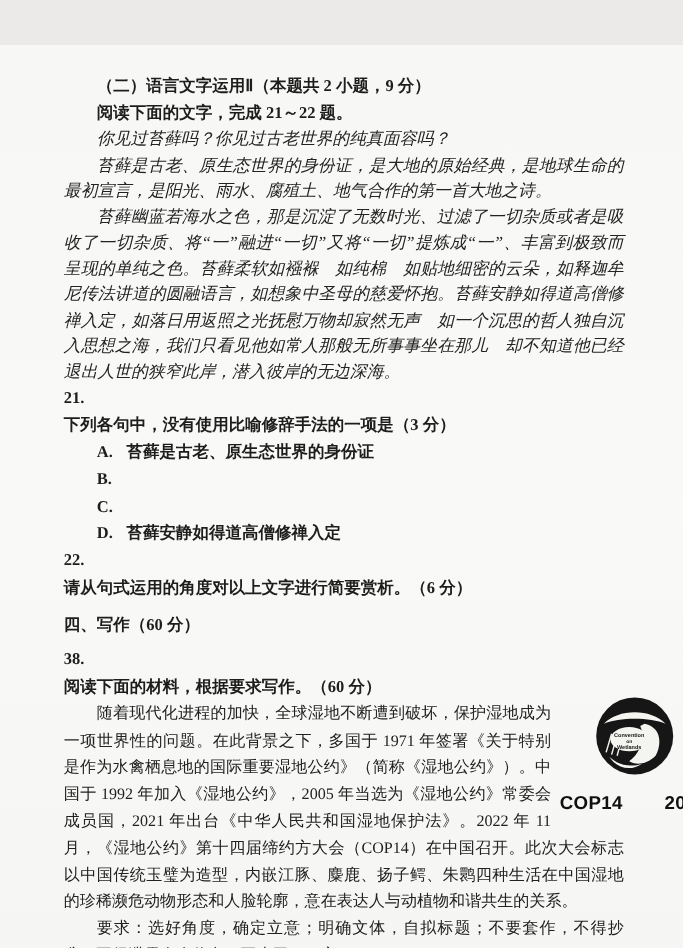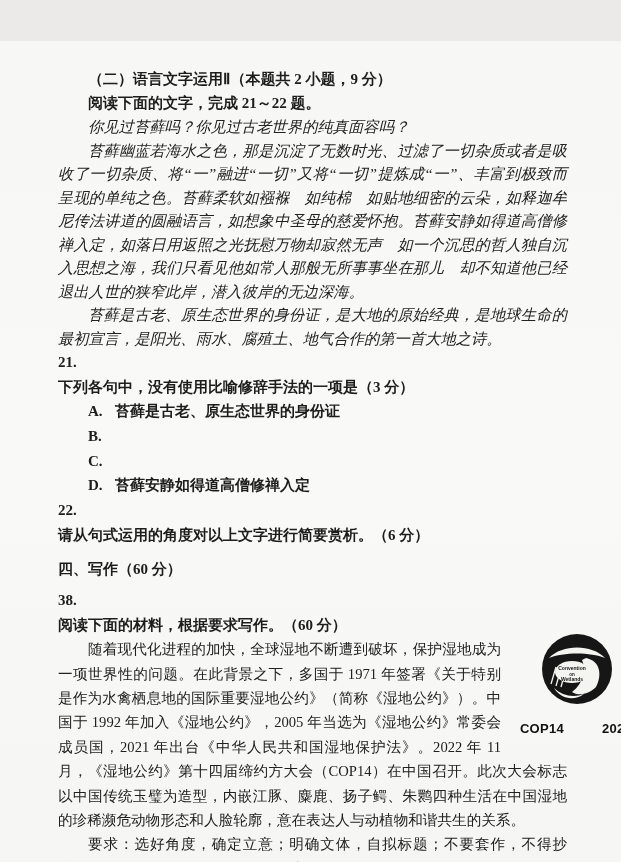--- a/index.html
+++ b/index.html
@@ -49,21 +49,21 @@
   .logo-float {
     float:right;
     width:104px;
     margin:-6px -46px 4px 8px;
     text-align:center;
   }
   .logo-caption {
     display:flex; align-items:center; justify-content:center;
     gap:4px; margin-top:2px;
     font-family:"Liberation Sans", sans-serif;
-    font-weight:bold; font-size:13px; letter-spacing:0.3px;
+    font-weight:bold; font-size:17px; letter-spacing:0.3px;
     color:#111; font-style:normal;
   }
   .seal {
     display:inline-block; width:6px; height:13px;
     background:#121212; border-radius:1.5px;
   }
   .footer {
     position:absolute; left:0; right:0; top:830px;
     text-align:center;
     font-weight:bold; font-size:14.5px;
@@ -75,23 +75,23 @@
 <body>
 
 <div class="page">
 
   <div class="line b indent">（二）语言文字运用Ⅱ（本题共 2 小题，9 分）</div>
 
   <div class="line b indent">阅读下面的文字，完成 21～22 题。</div>
 
   <div class="kai indent">你见过苔藓吗？你见过古老世界的纯真面容吗？</div>
 
+  <div class="kai indent">苔藓是古老、原生态世界的身份证，是大地的原始经典，是地球生命的最初宣言，是阳光、雨水、腐殖土、地气合作的第一首大地之诗。</div>
+
   <div class="kai indent">苔藓幽蓝若海水之色，那是沉淀了无数时光、过滤了一切杂质或者是吸收了一切杂质、将“一”融进“一切”又将“一切”提炼成“一”、丰富到极致而呈现的单纯之色。苔藓柔软如襁褓　如纯棉　如贴地细密的云朵，如释迦牟尼传法讲道的圆融语言，如想象中圣母的慈爱怀抱。苔藓安静如得道高僧修禅入定，如落日用返照之光抚慰万物却寂然无声　如一个沉思的哲人独自沉入思想之海，我们只看见他如常人那般无所事事坐在那儿　却不知道他已经退出人世的狭窄此岸，潜入彼岸的无边深海。</div>
-
-  <div class="kai indent">苔藓是古老、原生态世界的身份证，是大地的原始经典，是地球生命的最初宣言，是阳光、雨水、腐殖土、地气合作的第一首大地之诗。</div>
 
   <div class="qrow">
     <span class="qnum">21.</span>
     <span class="qstem">下列各句中，没有使用比喻修辞手法的一项是（3 分）</span>
   </div>
 
   <div class="opt">
     <span class="optlabel">A.</span>
     <span class="opttext">苔藓是古老、原生态世界的身份证</span>
   </div>

